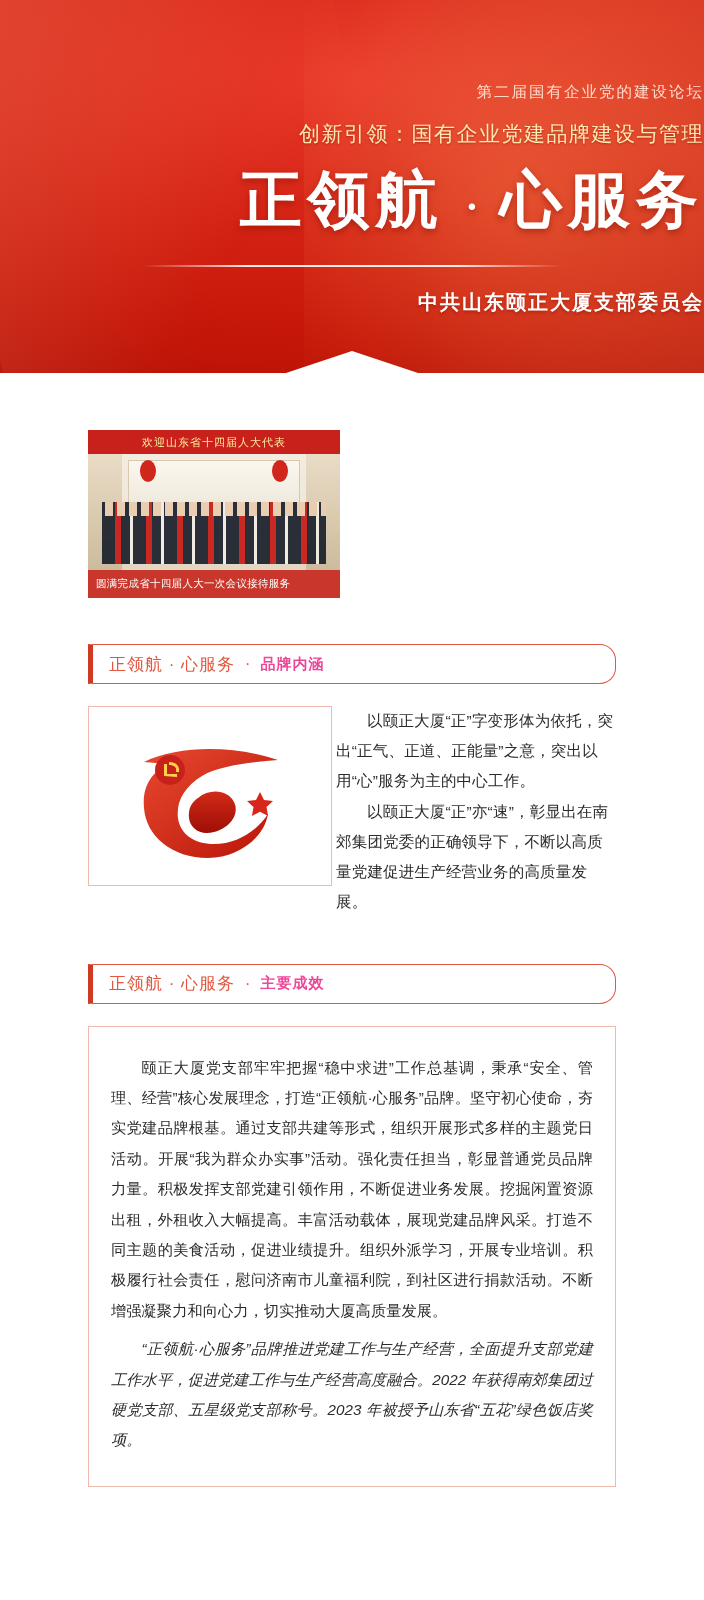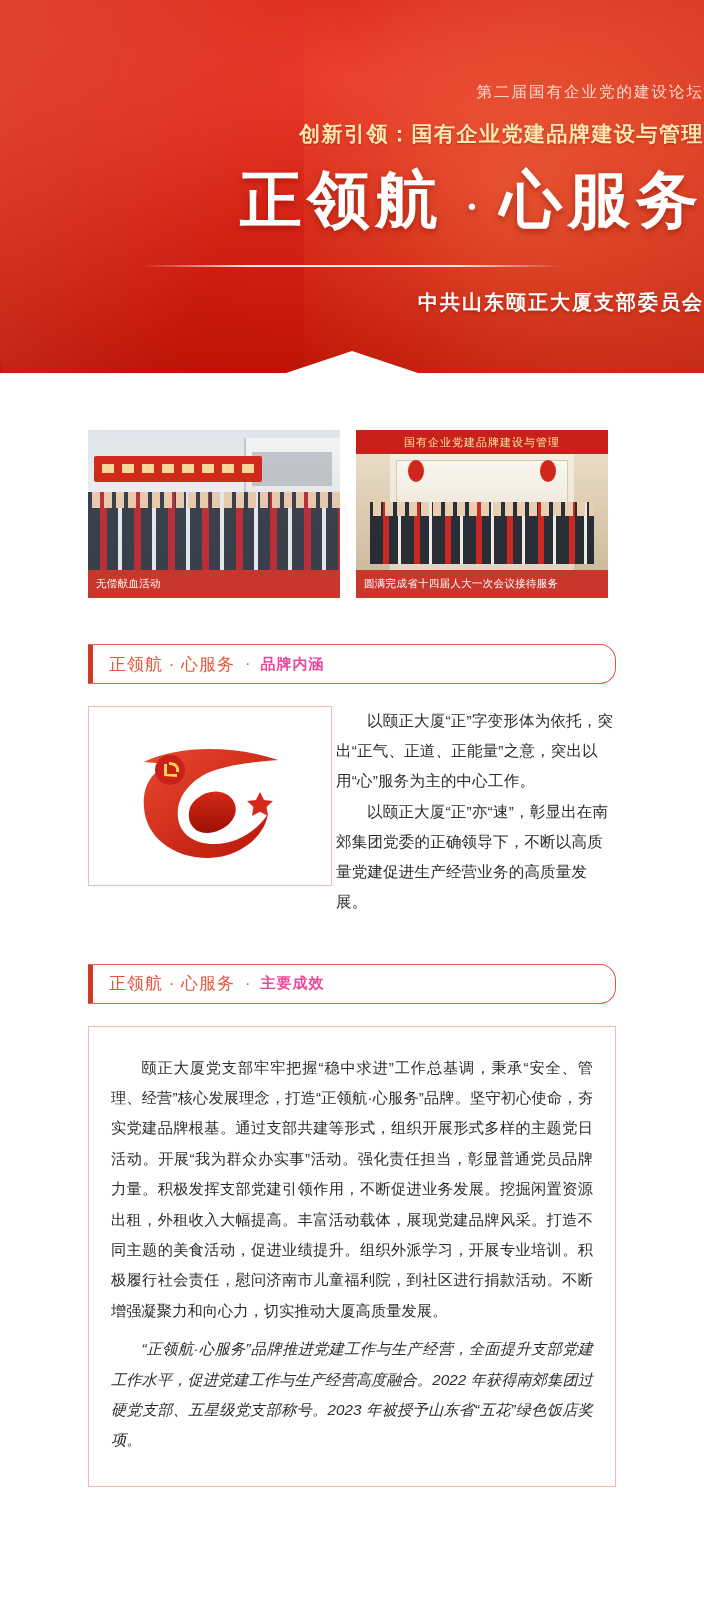--- a/index.html
+++ b/index.html
@@ -54,21 +54,21 @@
     font-size: 15.5px;
     letter-spacing: 2px;
     color: #ffd9c9;
     font-weight: 400;
   }
   .subtitle {
     margin-top: 17px;
     font-size: 21px;
     letter-spacing: 1.5px;
     color: #ffe9b0;
-    font-weight: 700;
+    font-weight: 400;
     text-shadow: 0 1px 2px rgba(120,10,0,0.45);
     padding-left: 24px;
   }
   .maintitle {
     margin-top: 16px;
     font-size: 62px;
     line-height: 1.18;
     font-weight: 700;
     letter-spacing: 6px;
     color: #ffffff;
@@ -251,32 +251,24 @@
       <span>心服务</span>
     </div>
     <div class="rule"></div>
     <div class="org">中共山东颐正大厦支部委员会</div>
   </div>
   <div class="banner-notch"></div>
 </header>
 
 <div class="photos">
 
-  <figure class="photo-card">
-    <div class="photo ph1">
-      <div class="bus"></div>
-      <div class="banner-red"></div>
-      <div class="crowd"></div>
-    </div>
-    <figcaption class="photo-cap">无偿献血活动</figcaption>
-  </figure>
 
   <figure class="photo-card">
     <div class="photo ph2">
-      <div class="topbanner">国有企业党建品牌建设与管理</div>
+      <div class="topbanner">欢迎山东省十四届人大代表</div>
       <div class="pillar p-l"></div>
       <div class="pillar p-r"></div>
       <div class="door"></div>
       <div class="lantern l1"></div>
       <div class="lantern l2"></div>
       <div class="line"></div>
     </div>
     <figcaption class="photo-cap">圆满完成省十四届人大一次会议接待服务</figcaption>
   </figure>
 

